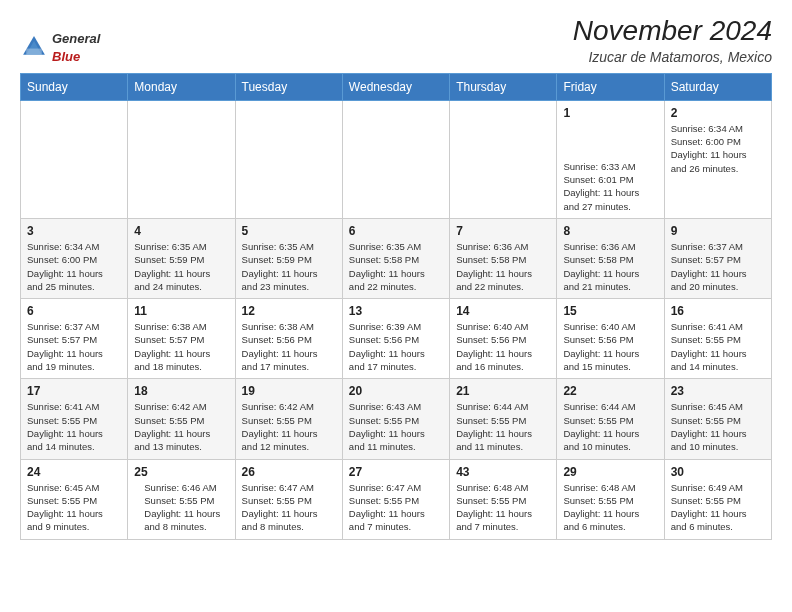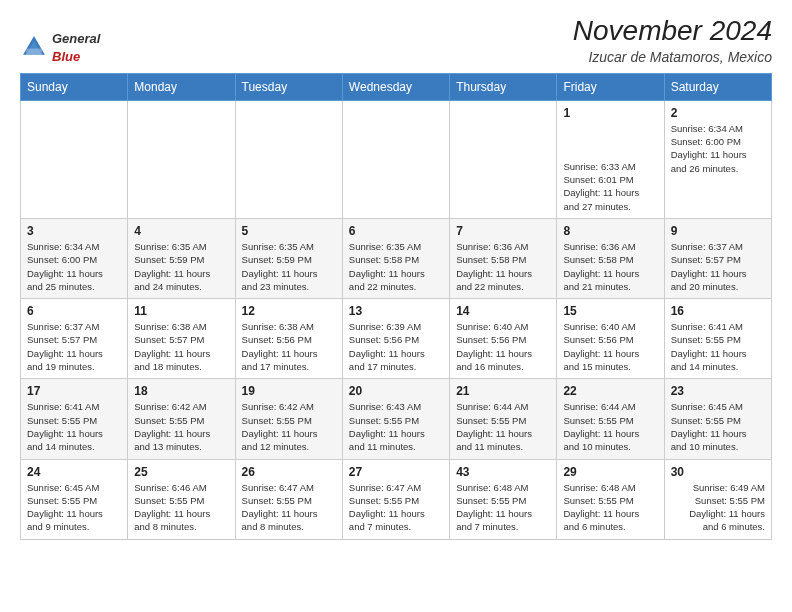--- a/index.html
+++ b/index.html
@@ -281,21 +281,21 @@
         </tr>
         <tr>
           <td>
             <span class="day-num">24</span>
             <div class="cell-text" style="white-space: pre-line;">Sunrise: 6:45 AM
 Sunset: 5:55 PM
 Daylight: 11 hours and 9 minutes.</div>
           </td>
           <td>
             <span class="day-num">25</span>
-            <div class="cell-text" style="white-space: pre-line;">Sunrise: 6:46 AM
+            <div class="cell-text" style="white-space: pre-line; margin-left: 10px;">Sunrise: 6:46 AM
 Sunset: 5:55 PM
 Daylight: 11 hours and 8 minutes.</div>
           </td>
           <td>
             <span class="day-num">26</span>
             <div class="cell-text" style="white-space: pre-line;">Sunrise: 6:47 AM
 Sunset: 5:55 PM
 Daylight: 11 hours and 8 minutes.</div>
           </td>
           <td>
@@ -311,20 +311,20 @@
 Daylight: 11 hours and 7 minutes.</div>
           </td>
           <td>
             <span class="day-num">29</span>
             <div class="cell-text" style="white-space: pre-line;">Sunrise: 6:48 AM
 Sunset: 5:55 PM
 Daylight: 11 hours and 6 minutes.</div>
           </td>
           <td>
             <span class="day-num">30</span>
-            <div class="cell-text" style="white-space: pre-line; text-align: right;">Sunrise: 6:49 AM
+            <div class="cell-text" style="white-space: pre-line;">Sunrise: 6:49 AM
 Sunset: 5:55 PM
 Daylight: 11 hours and 6 minutes.</div>
           </td>
         </tr>
       </tbody>
   </table>
 </div>
 
 </body></html>

